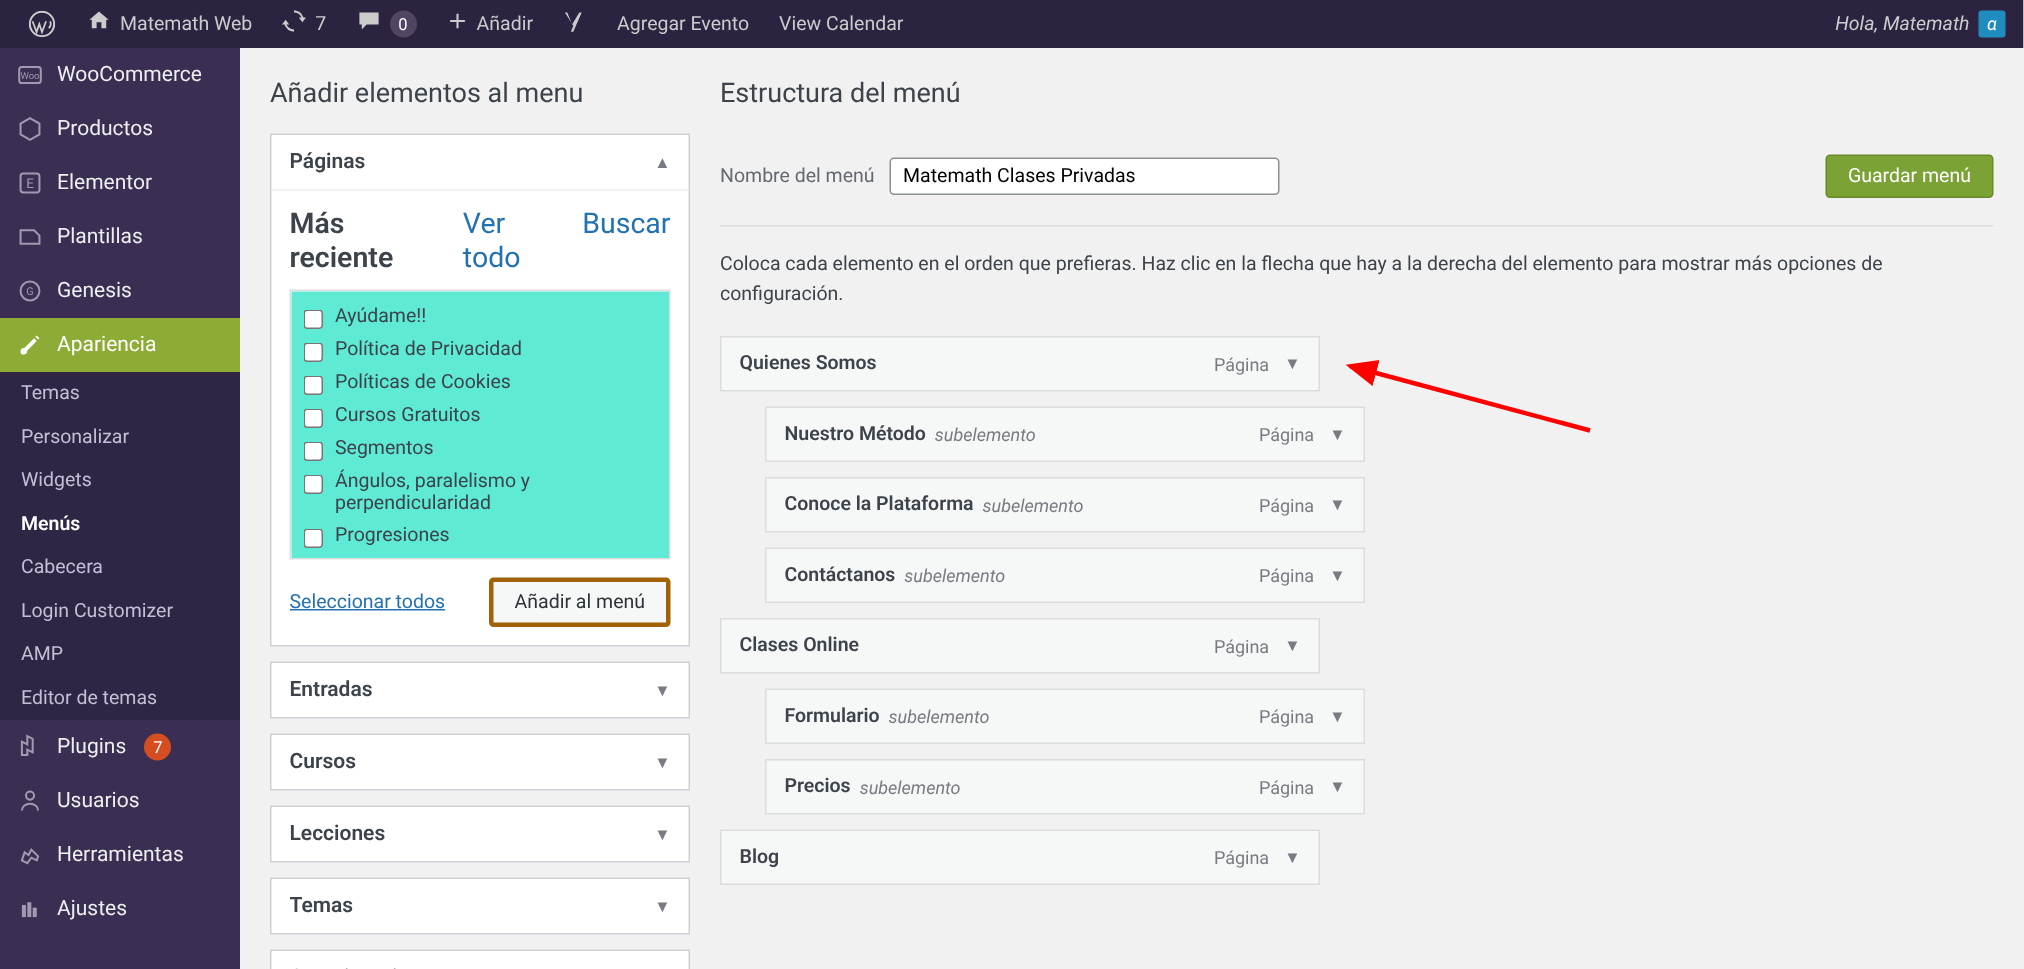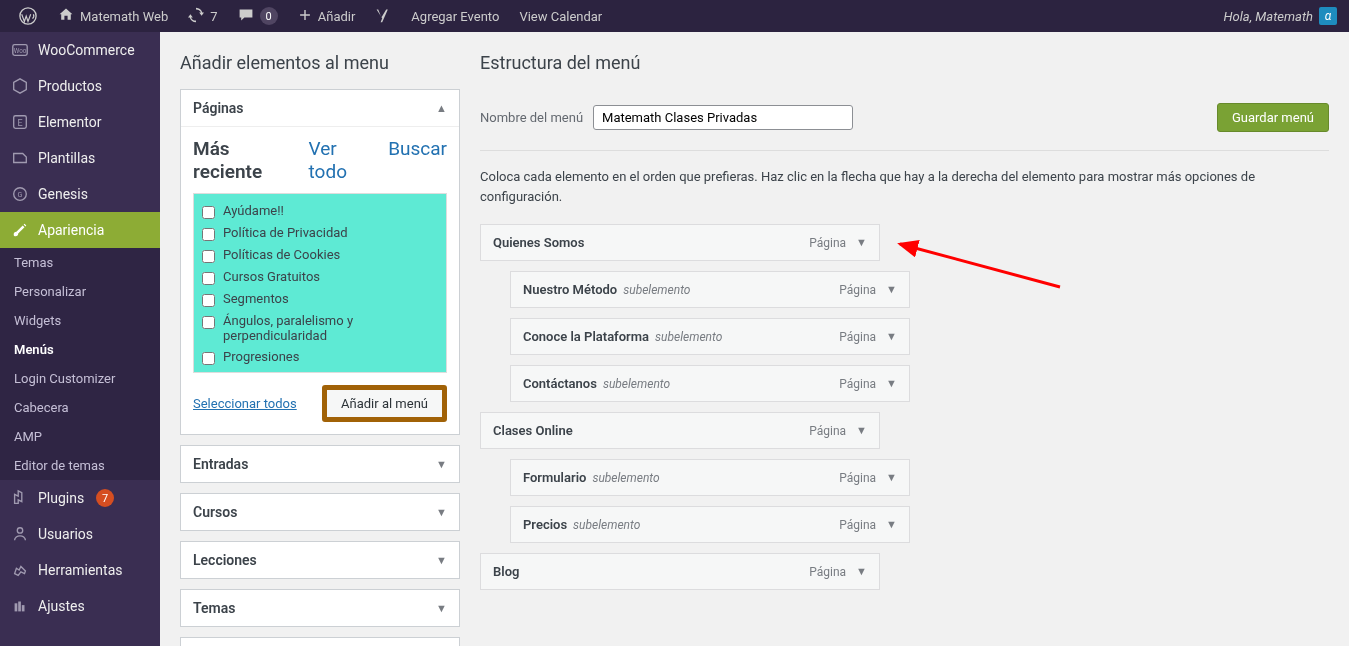--- a/index.html
+++ b/index.html
@@ -31,21 +31,21 @@
 .tabs span { color:#2271b1; cursor:pointer; }
 .tabs span.active { color:#3c434a; font-weight:600; cursor:default; }
 .page-list { height:180px; overflow-y:scroll; border:1px solid #ddd; padding:6px 8px; background:#5eead4; }
 .page-list::-webkit-scrollbar { width:16px; }
 .page-list::-webkit-scrollbar-track { background:#f1f1f1; }
 .page-list::-webkit-scrollbar-thumb { background:#c1c1c1; border-radius:2px; }
 .page-item { display:flex; align-items:flex-start; gap:8px; padding:3px 0; font-size:13px; }
 .page-item input { margin-top:3px; }
 .mb-foot { display:flex; justify-content:space-between; align-items:center; margin-top:12px; }
 .link { color:#2271b1; text-decoration:underline; cursor:pointer; font-size:13px;text-align:right; }
-.btn { background:#f6f7f7; border:5px solid #a16207; padding:6px 14px; border-radius:3px; font-size:13px; cursor:pointer; color:#2c3338; }
+.btn { background:#f6f7f7; border:3px solid #a16207; padding:6px 14px; border-radius:3px; font-size:13px; cursor:pointer; color:#2c3338; }
 .btn-primary { background:#7aa234; border:1px solid #678a2b; color:#fff; padding:6px 14px; border-radius:3px; font-size:13px; cursor:pointer; }
 .menu-name-row { display:flex; align-items:center; gap:10px; padding:14px 0 18px; border-bottom:1px solid #ddd; margin-bottom:16px; }
 .menu-name-row label { color:#646970; font-size:13px; }
 .menu-name-row input { width:260px; padding:4px 8px; border:1px solid #8c8f94; border-radius:3px; font-size:13px; }
 .help-text { font-size:13px; color:#3c434a; margin-bottom:18px; line-height:1.5; }
 .menu-item { background:#f6f7f7; border:1px solid #dcdcde; margin-bottom:10px; width:400px; }
 .menu-item.sub { margin-left:30px; width:400px; }
 .mi-head { display:flex; align-items:center; padding:10px 12px; cursor:pointer; }
 .mi-title { font-weight:600; font-size:13px; }
 .mi-sublabel { font-style:italic; color:#787c82; font-size:12px; margin-left:6px; }
@@ -161,22 +161,22 @@
             <path d="M5 17c2 0 3-1 3-3l7-7-2-2-7 7c-2 0-3 1-3 3s1 2 2 2zm10-14l2 2-1 1-2-2z"></path>
           </svg>
         </span>
       <span>Apariencia</span>
     </div>
     <div class="submenu" id="submenu">
         <div class="sub-item">Temas</div>
         <div class="sub-item">Personalizar</div>
         <div class="sub-item">Widgets</div>
         <div class="sub-item current">Menús</div>
+        <div class="sub-item">Cabecera</div>
         <div class="sub-item">Login Customizer</div>
-        <div class="sub-item">Cabecera</div>
         <div class="sub-item">AMP</div>
         <div class="sub-item">Editor de temas</div>
       </div>
     <div id="side-bottom">
         <div class="side-item">
           <span class="side-icon">
             <svg viewBox="0 0 20 20" width="18" height="18" fill="#a09ab0">
               <path d="M8 2v6L4 6v10h4v-4l4 2V4z" stroke="#a09ab0" fill="none" stroke-width="1.5"></path>
             </svg>
           </span>

